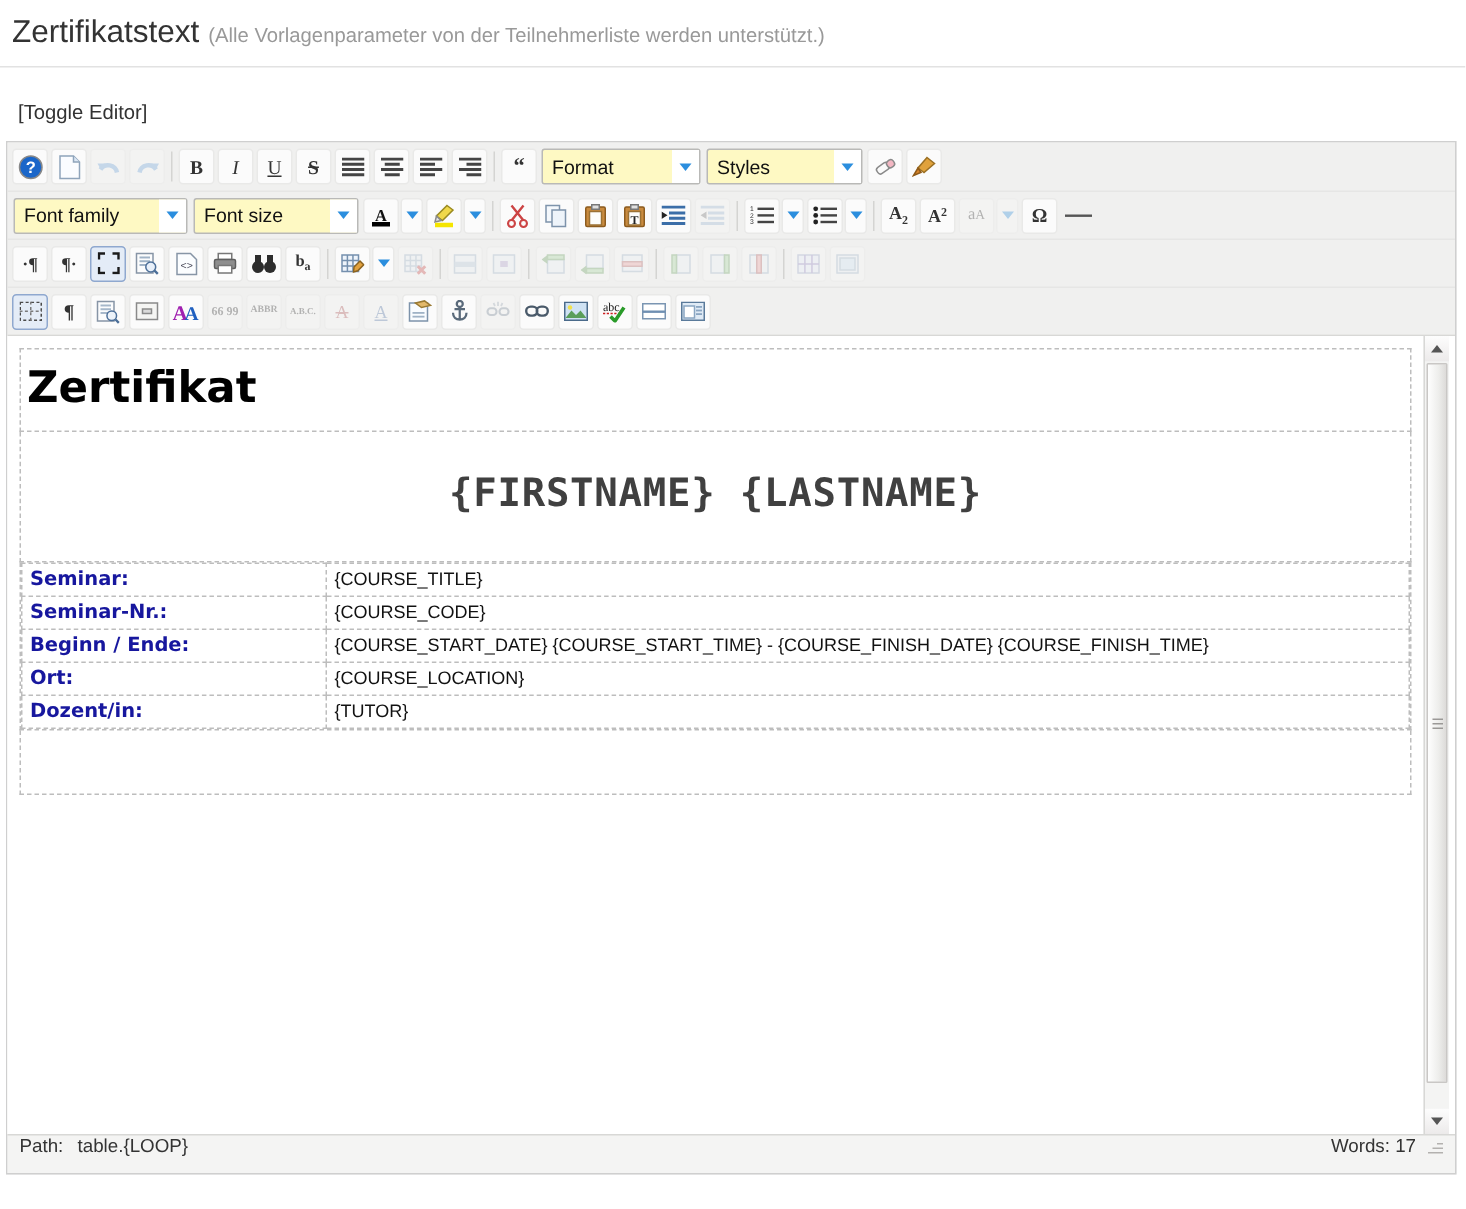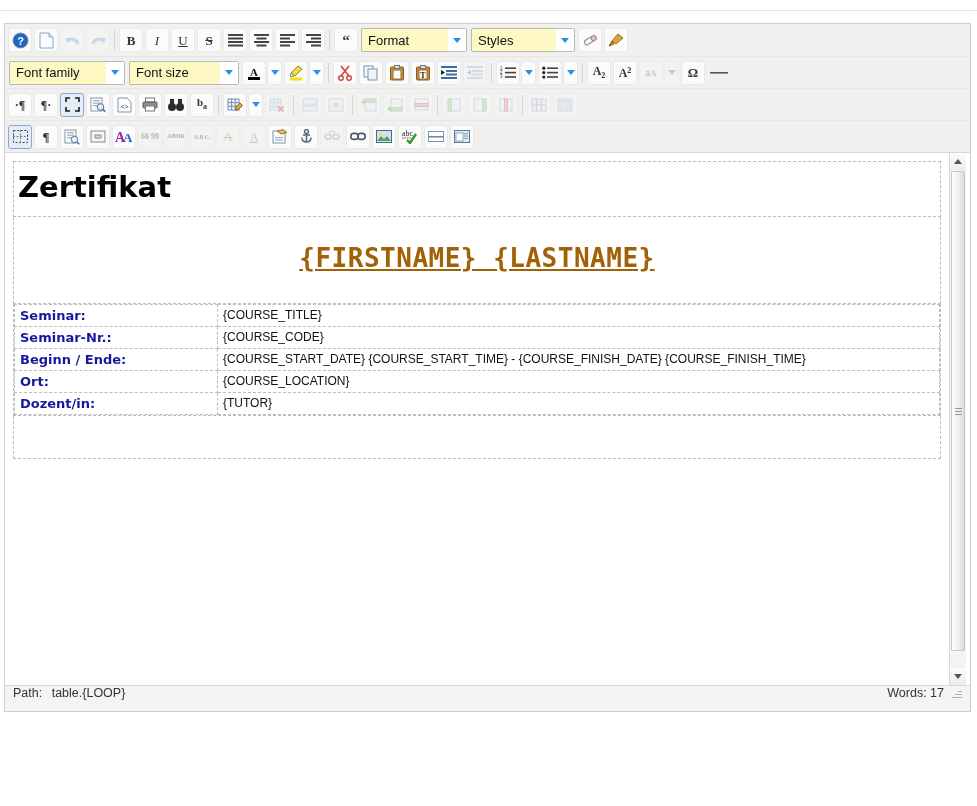--- a/index.html
+++ b/index.html
@@ -87,22 +87,22 @@
   table.tmpl{border-collapse:collapse;width:928px;table-layout:fixed;}
   table.tmpl td{border:1px dashed #bdbdbd;padding:2px 4px;vertical-align:top;}
 
   .t-title{
     font-family:"DejaVu Sans", sans-serif;
     font-weight:bold;font-size:29px;color:#000;
     padding:10px 4px 12px 4px !important;line-height:1.1;
   }
   .t-name{
     font-family:"DejaVu Sans Mono", monospace;
-    font-weight:bold;font-size:26px;color:#a16207;
-    text-align:center;padding:26px 4px 30px 4px !important;letter-spacing:.5px;text-decoration:underline;
+    font-weight:bold;font-size:26px;color:#404040;
+    text-align:center;padding:26px 4px 30px 4px !important;letter-spacing:.5px;
   }
   .inner-holder{padding:0 !important;border:1px dashed #bdbdbd;}
   table.inner{border-collapse:collapse;width:100%;table-layout:fixed;}
   table.inner td{border:1px dashed #bdbdbd;padding:3px 5px;vertical-align:middle;}
   td.k{
     width:192px;
     font-family:"DejaVu Sans", sans-serif;
     font-weight:bold;font-size:13px;color:#17179e;white-space:nowrap;
   }
   td.v{
@@ -142,22 +142,28 @@
   .resizer i{position:absolute;right:0;background:#b3b1af;height:1px;}
   .resizer i:nth-child(1){width:10px;bottom:1px;}
   .resizer i:nth-child(2){width:7px;bottom:4px;}
   .resizer i:nth-child(3){width:4px;bottom:7px;}
 </style>
 </head>
 <body>
 
 <div class="page">
 
+  <div class="hdr">
+    <span class="hdr-title">Zertifikatstext</span><span class="hdr-sub">(Alle Vorlagenparameter von der Teilnehmerliste werden unterstützt.)</span>
+  </div>
   <div class="hdr-rule"></div>
 
+  <div class="toggle-wrap">
+    <span class="toggle-link">[Toggle Editor]</span>
+  </div>
 
   <div class="editor">
 
     <div class="tb-row">
       <div class="btn">
         <svg width="17" height="17" viewBox="0 0 17 17">
             <circle cx="8.5" cy="8.5" r="7.5" fill="#1a66c9" stroke="#888"></circle>
             <text x="8.5" y="12.5" font-size="11" font-family="Liberation Sans,sans-serif" font-weight="bold" fill="#fff" text-anchor="middle">?</text>
           </svg>
       </div>

